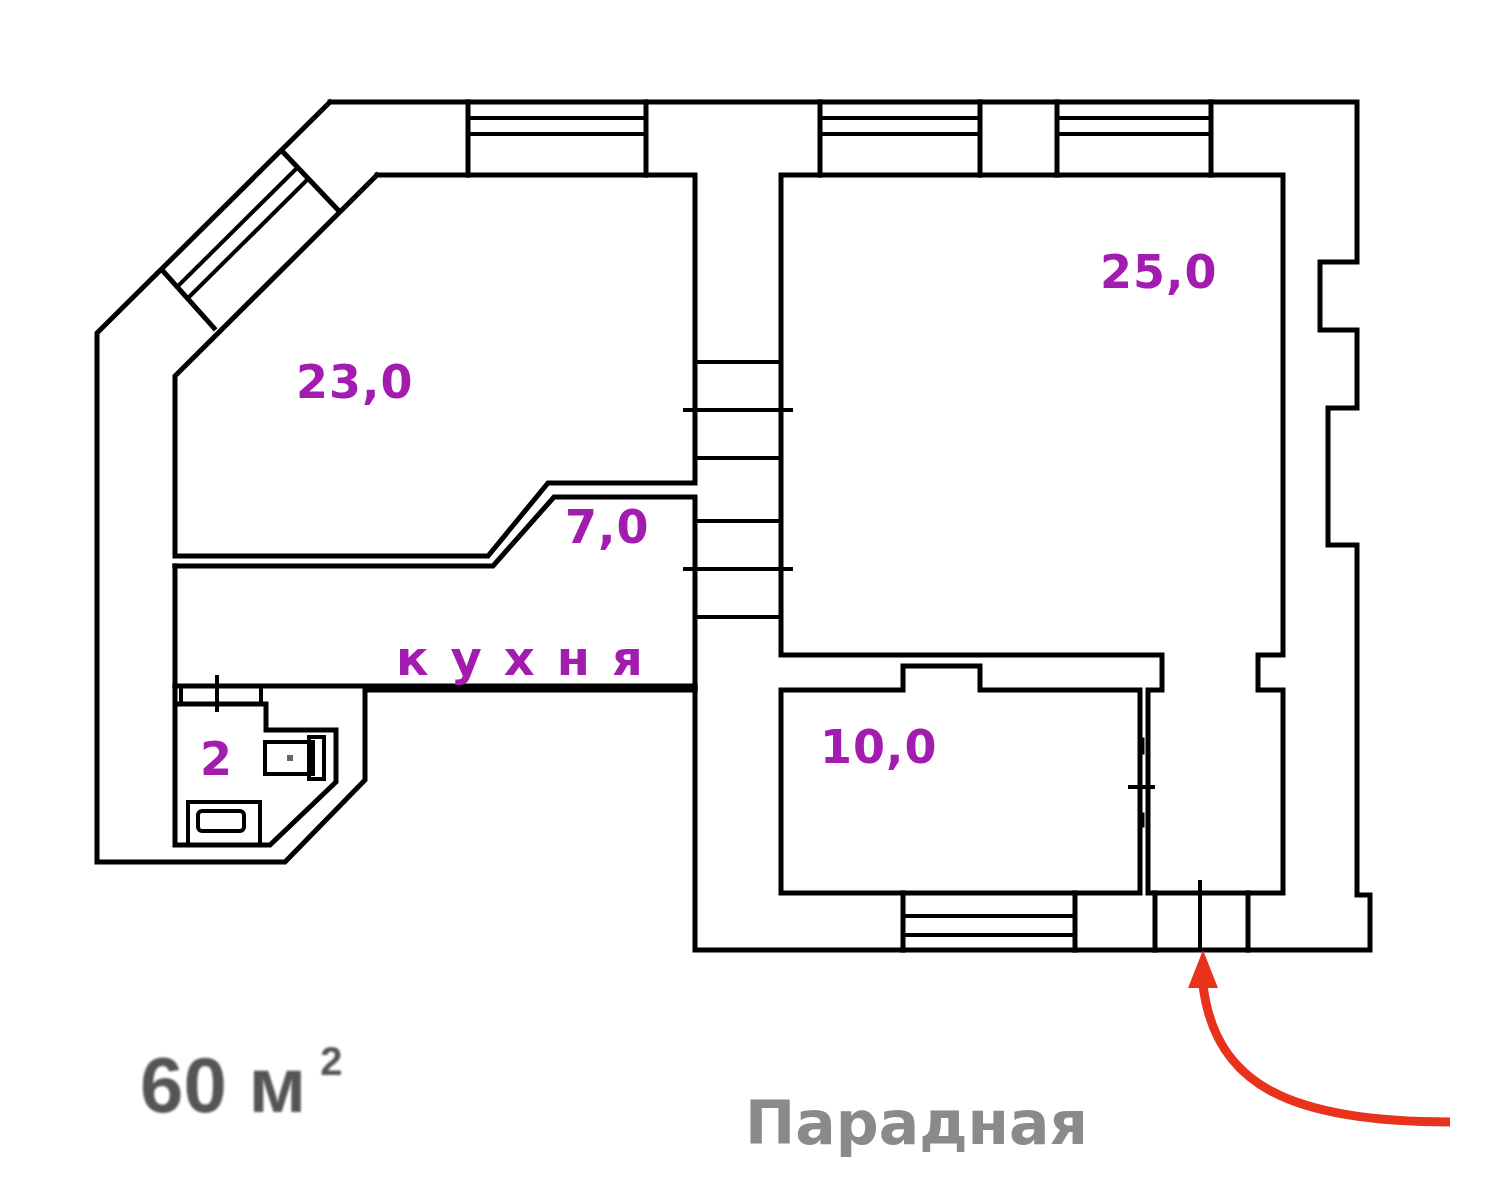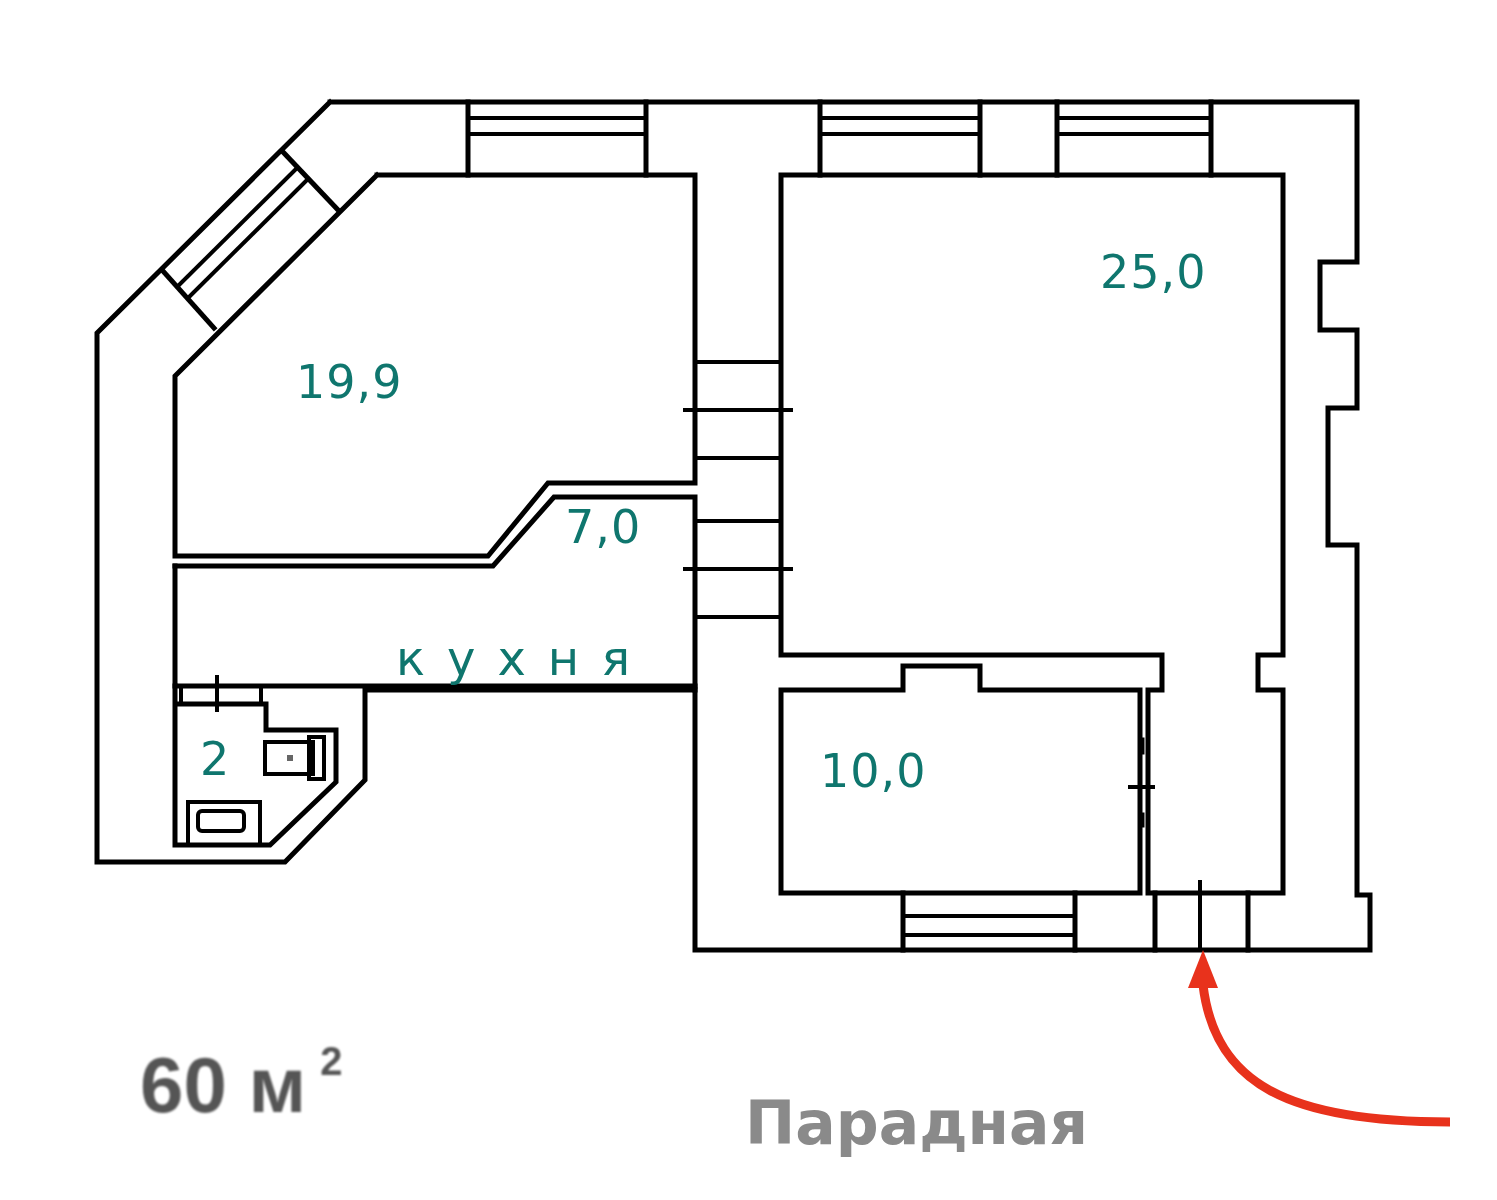--- a/index.html
+++ b/index.html
@@ -1,20 +1,20 @@
 <!DOCTYPE html>
 <html><head>
 <meta charset="utf-8">
 <style>
   html, body { margin: 0; padding: 0; background: #ffffff; }
   body { width: 1497px; height: 1200px; position: relative; overflow: hidden; font-family: "DejaVu Sans", sans-serif; }
   svg.plan { position: absolute; left: 0; top: 0; }
   .wall { fill: none; stroke: #000; stroke-width: 5; stroke-linejoin: miter; stroke-linecap: square; }
   .thin { fill: none; stroke: #000; stroke-width: 4; }
-  .label { position: absolute; color: #0f766e; font-family: "DejaVu Sans", sans-serif; font-weight: normal; white-space: nowrap; }
+  .label { position: absolute; color: #a21caf; font-family: "DejaVu Sans", sans-serif; font-weight: bold; white-space: nowrap; }
   .room-area { font-size: 46px; letter-spacing: 1px; }
   .kitchen { font-size: 48px; letter-spacing: 22px; }
   .total { position: absolute; left: 140px; top: 1040px; color: #555; font-family: "Liberation Sans", sans-serif; font-weight: bold; font-size: 78px; filter: blur(1.2px); white-space: nowrap; }
   .total sup { font-size: 40px; position: relative; top: -10px; margin-left: 14px; }
   .entrance { position: absolute; left: 745px; top: 1088px; color: #8a8a8a; font-family: "DejaVu Sans", sans-serif; font-weight: bold; font-size: 60px; white-space: nowrap; text-align: right; }
 </style>
 </head>
 <body>
 
 <svg class="plan" width="1497" height="1200" viewBox="0 0 1497 1200">
@@ -97,22 +97,22 @@
     <line class="thin" x1="683" y1="569" x2="793" y2="569"></line>
     <line class="thin" x1="695" y1="617" x2="781" y2="617"></line>
   </g>
 
   <g>
     <path d="M1450,1122 C1290,1122 1215,1085 1203,985" fill="none" stroke="#e8321c" stroke-width="9"></path>
     <polygon points="1188,988 1203,950 1218,988" fill="#e8321c"></polygon>
   </g>
 </svg>
 
-<div class="label room-area" style="left:296px; top:355px;">19,9</div>
+<div class="label room-area" style="left:296px; top:355px;">23,0</div>
 <div class="label room-area" style="left:1100px; top:245px;">25,0</div>
 <div class="label room-area" style="left:565px; top:500px;">7,0</div>
-<div class="label room-area" style="left:820px; top:744px;">10,0</div>
+<div class="label room-area" style="left:820px; top:720px;">10,0</div>
 <div class="label room-area" style="left:200px; top:732px;">2</div>
 <div class="label kitchen" style="left:396px; top:630px;">кухня</div>
 
 <div class="total"><span>60 м</span><sup>2</sup></div>
 
 <div class="entrance">Парадная</div>
 
 </body></html>

